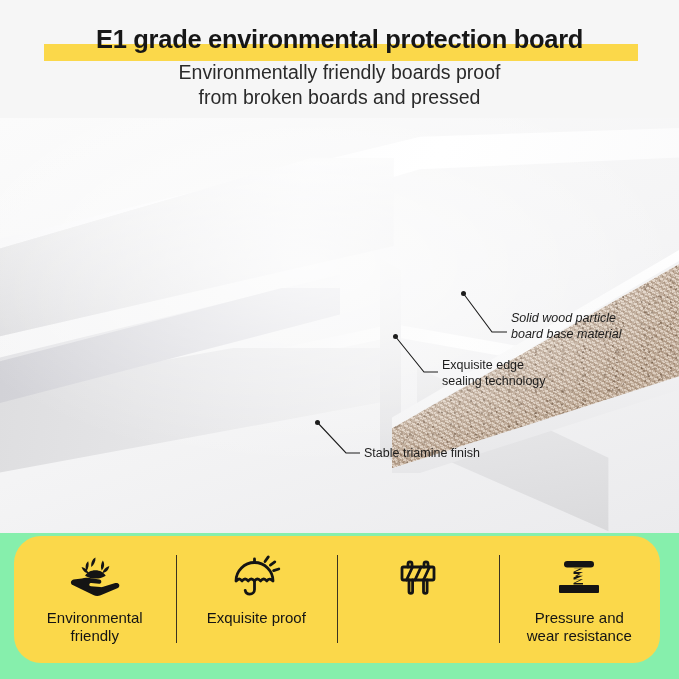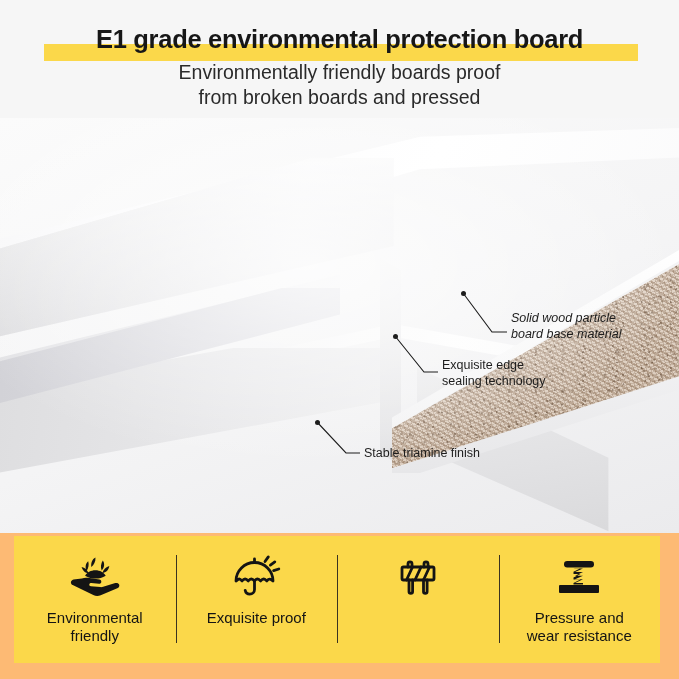--- a/index.html
+++ b/index.html
@@ -10,21 +10,21 @@
     width: 679px;
     height: 679px;
     font-family: "Liberation Sans", sans-serif;
     background: #f7f7f7;
     overflow: hidden;
   }
   #stage {
     position: relative;
     width: 679px;
     height: 679px;
-    background: #fdba74;
+    background: #86efac;
     overflow: hidden;
   }
 
   
   .header {
     position: absolute;
     left: 0;
     top: 0;
     width: 679px;
     height: 120px;
@@ -212,20 +212,21 @@
 
   
   .feature-bar {
     position: absolute;
     left: 14px;
     top: 536px;
     width: 646px;
     height: 127px;
     background: #fbd84a;
     display: flex;
+    border-radius: 27px;
   }
   .feature {
     flex: 1;
     position: relative;
     display: flex;
     flex-direction: column;
     align-items: center;
     justify-content: flex-start;
     padding-top: 14px;
     box-sizing: border-box;

